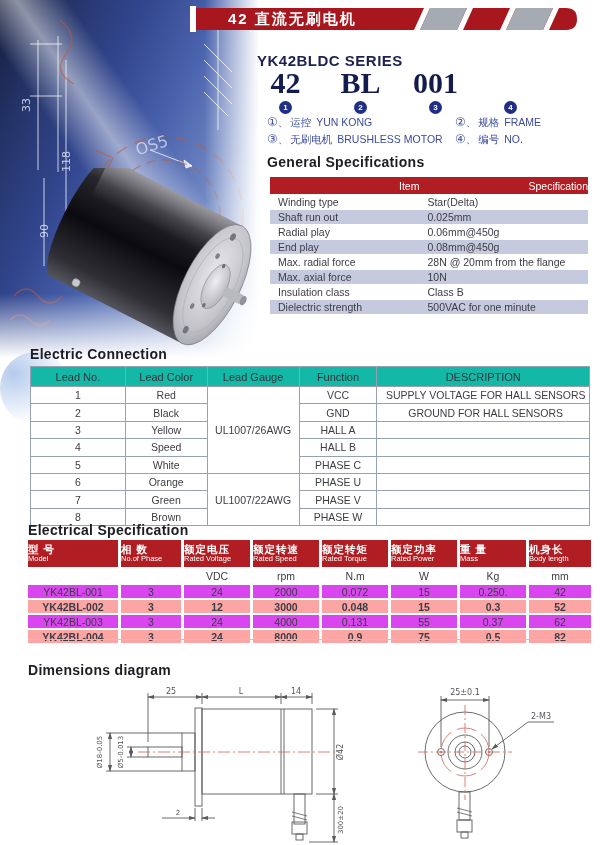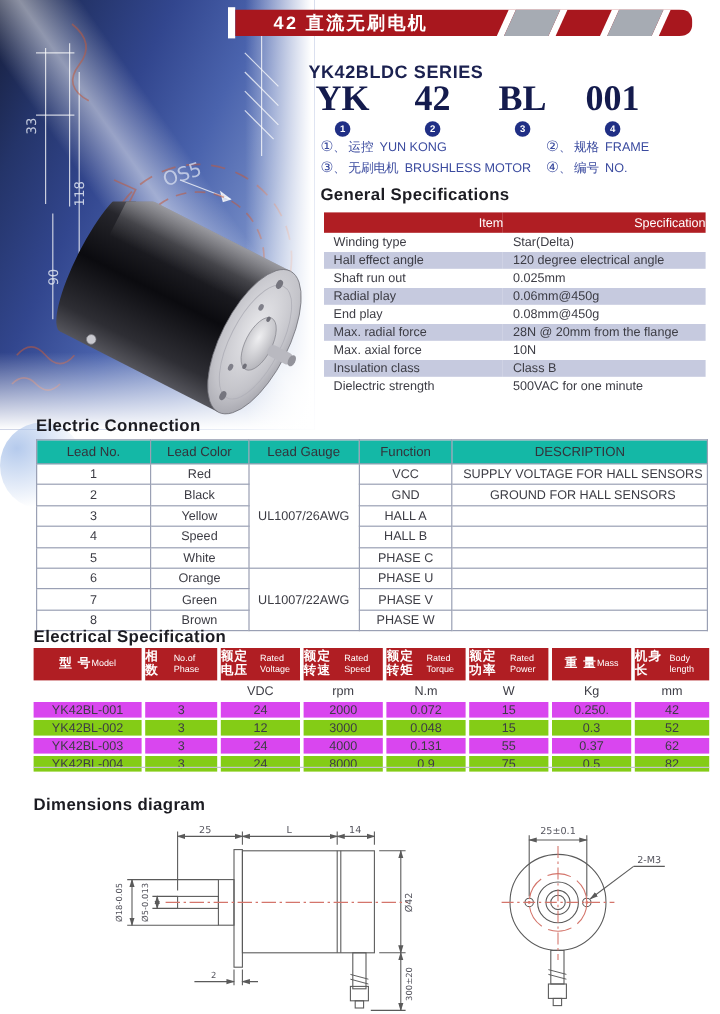--- a/index.html
+++ b/index.html
@@ -55,29 +55,29 @@
   #ec-table th{background:#14b8a6;color:#33333b;font-size:11px;font-weight:normal;
     border:1px solid #9aa0b4;height:17px;}
   #ec-table td{font-size:10.5px;color:#3c3c44;border:1px solid #9aa0b4;height:14.4px;
     text-align:center;background:#fff;}
   #ec-table td.desc{text-align:center;padding-left:6px;}
 
   
   #es-table{left:28px;top:540px;width:563px;display:grid;
     grid-template-columns:90px 60px 66px 66px 66px 66px 66px 62px;
     column-gap:3px;row-gap:2px;}
-  .es-h{background:#B01E23;color:#fff;height:27px;display:flex;flex-direction:row;
-    justify-content:center;align-items:center;line-height:1.1;}
+  .es-h{background:#B01E23;color:#fff;height:27px;display:flex;flex-direction:column;
+    justify-content:center;line-height:1.1;}
   .es-h .cn{font-size:10.5px;font-weight:bold;letter-spacing:1px;}
   .es-h .en{font-size:7.5px;}
   .es-u{height:14px;display:flex;align-items:center;justify-content:center;
     font-size:10.5px;color:#3c3c44;background:#fff;}
   .es-c{height:13px;display:flex;align-items:center;justify-content:center;
     font-size:10.5px;color:#3c3c44;}
-  .lav{background:#d946ef;} .wht{background:#84cc16;}
+  .lav{background:#d946ef;} .wht{background:#fca5a5;font-weight:bold;}
   #es-underline{left:28px;top:639px;width:563px;height:1px;background:#c3c3cc;}
 
   
   text{font-family:"DejaVu Sans",sans-serif;}
 </style>
 </head>
 <body>
 
 <div id="bg-photo" class="abs">
   <svg width="262" height="358" viewBox="0 0 262 358">
@@ -170,21 +170,20 @@
     <polygon points="357,0 363,0 353,22 347,22" fill="#fff"></polygon>
     <polygon points="234,0 271,0 261,22 224,22" fill="#A6ABB3"></polygon>
     <polygon points="320,0 357,0 347,22 310,22" fill="#A6ABB3"></polygon>
   </svg>
   <span id="banner-title">42 直流无刷电机</span>
 </div>
 
 <div id="series-title" class="abs">YK42BLDC SERIES</div>
 
 <div id="code-row" class="abs">
-  <div class="code-part">YK</div>
   <div class="code-part">42</div>
   <div class="code-part">BL</div>
   <div class="code-part">001</div>
 </div>
 <div id="badge-row" class="abs">
   <div class="badge-cell">
       <span class="badge">1</span>
     </div>
   <div class="badge-cell">
       <span class="badge">2</span>
@@ -216,24 +215,20 @@
   <thead>
     <tr>
       <th class="gs-c1">Item</th>
       <th class="gs-c2">Specification</th>
     </tr>
   </thead>
   <tbody>
     <tr>
         <td>Winding type</td>
         <td>Star(Delta)</td>
-      </tr>
-    <tr>
-        <td>Hall effect angle</td>
-        <td>120 degree electrical angle</td>
       </tr>
     <tr>
         <td>Shaft run out</td>
         <td>0.025mm</td>
       </tr>
     <tr>
         <td>Radial play</td>
         <td>0.06mm@450g</td>
       </tr>
     <tr>

